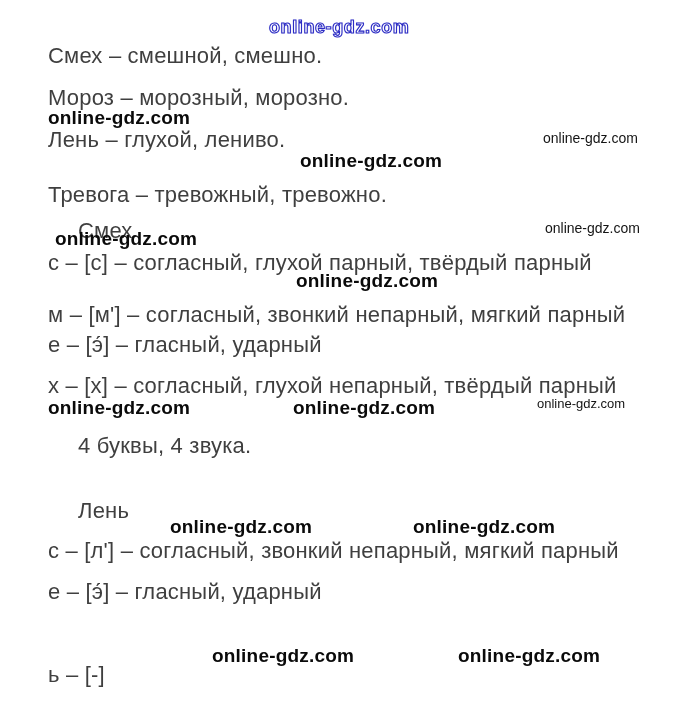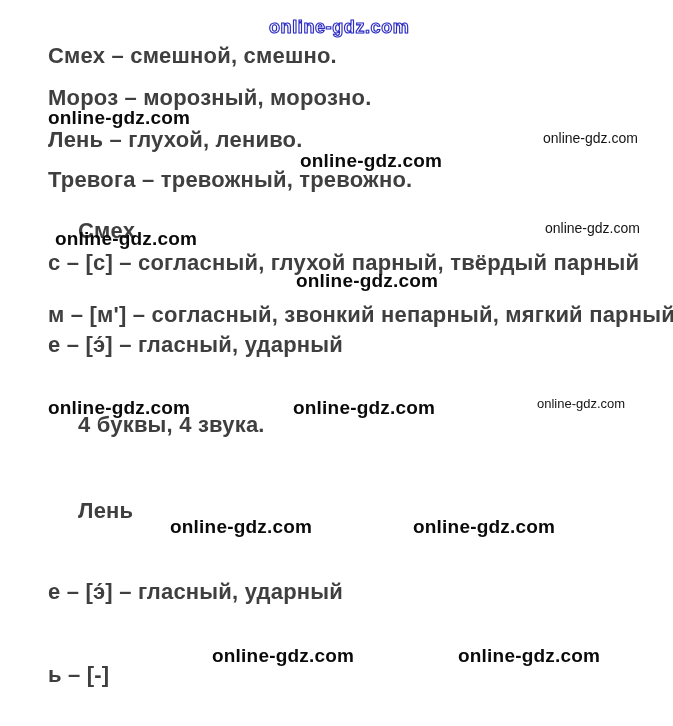--- a/index.html
+++ b/index.html
@@ -15,21 +15,20 @@
     margin-top: 12px;
   }
 
   .line {
     position: absolute;
     font-size: 22px;
     line-height: 1;
     color: #3f3f3f;
     letter-spacing: 0.2px;
     white-space: nowrap;
-    font-weight: bold;
   }
 
   .wm-bold {
     position: absolute;
     font-size: 19px;
     line-height: 1;
     font-weight: 700;
     color: #0a0a0a;
     letter-spacing: 0.2px;
     white-space: nowrap;
@@ -68,46 +67,48 @@
   <div class="line" style="left:48px; top:33px;">Смех – смешной, смешно.</div>
   <div class="line" style="left:48px; top:75px;">Мороз – морозный, морозно.</div>
 
   <div class="wm-bold" style="left:48px; top:96px;">online-gdz.com</div>
 
   <div class="line" style="left:48px; top:117px;">Лень – глухой, лениво.</div>
   <div class="wm-small" style="left:543px; top:119px;">online-gdz.com</div>
 
   <div class="wm-bold" style="left:300px; top:139px;">online-gdz.com</div>
 
-  <div class="line" style="left:48px; top:157px;">Тревога – тревожный, тревожно.</div>
+  <div class="line" style="left:48px; top:172px;">Тревога – тревожный, тревожно.</div>
 
   <div class="line" style="left:78px; top:208px;">Смех</div>
   <div class="wm-small" style="left:545px; top:209px;">online-gdz.com</div>
   <div class="wm-bold" style="left:55px; top:217px;">online-gdz.com</div>
 
   <div class="line" style="left:48px; top:240px;text-align:center;">с – [с] – согласный, глухой парный, твёрдый парный</div>
 
   <div class="wm-bold" style="left:296px; top:259px;">online-gdz.com</div>
 
   <div class="line" style="left:48px; top:292px;">м – [м'] – согласный, звонкий непарный, мягкий парный</div>
 
   <div class="line" style="left:48px; top:322px;">е – [э́] – гласный, ударный</div>
 
+  <div class="line" style="left:48px; top:363px;">х – [х] – согласный, глухой непарный, твёрдый парный</div>
 
   <div class="wm-bold" style="left:48px; top:386px;">online-gdz.com</div>
   <div class="wm-bold" style="left:293px; top:386px;">online-gdz.com</div>
   <div class="wm-small wm-small-xs" style="left:537px; top:385px;">online-gdz.com</div>
 
-  <div class="line" style="left:78px; top:402px;">4 буквы, 4 звука.</div>
+  <div class="line" style="left:78px; top:423px;">4 буквы, 4 звука.</div>
 
   <div class="line" style="left:78px; top:488px;">Лень</div>
 
   <div class="wm-bold" style="left:170px; top:505px;">online-gdz.com</div>
   <div class="wm-bold" style="left:413px; top:505px;">online-gdz.com</div>
 
+  <div class="line" style="left:48px; top:528px;">с – [л'] – согласный, звонкий непарный, мягкий парный</div>
 
   <div class="line" style="left:48px; top:569px;">е – [э́] – гласный, ударный</div>
 
 
   <div class="wm-bold" style="left:212px; top:634px;">online-gdz.com</div>
   <div class="wm-bold" style="left:458px; top:634px;">online-gdz.com</div>
 
   <div class="line" style="left:48px; top:652px;">ь – [-]</div>
 
 

